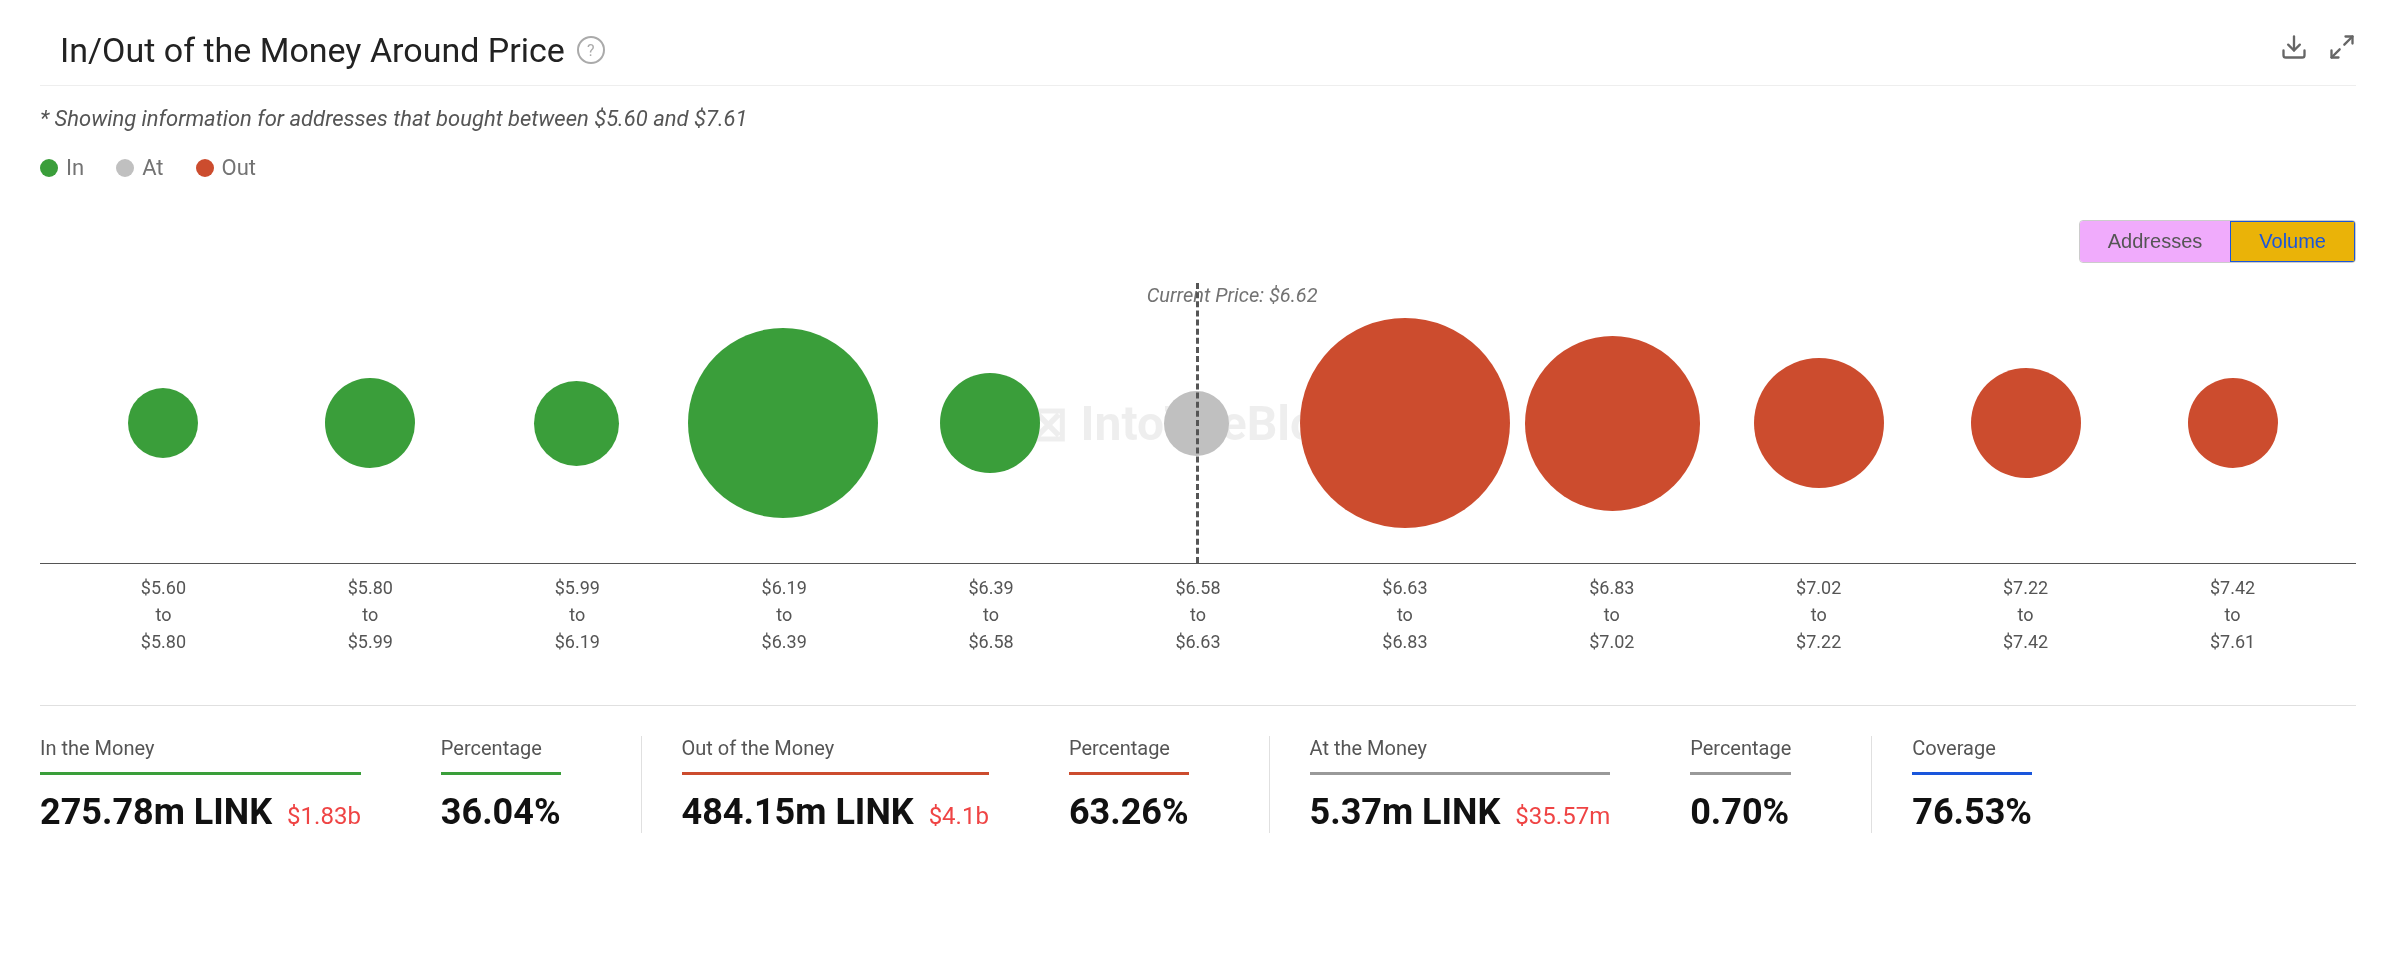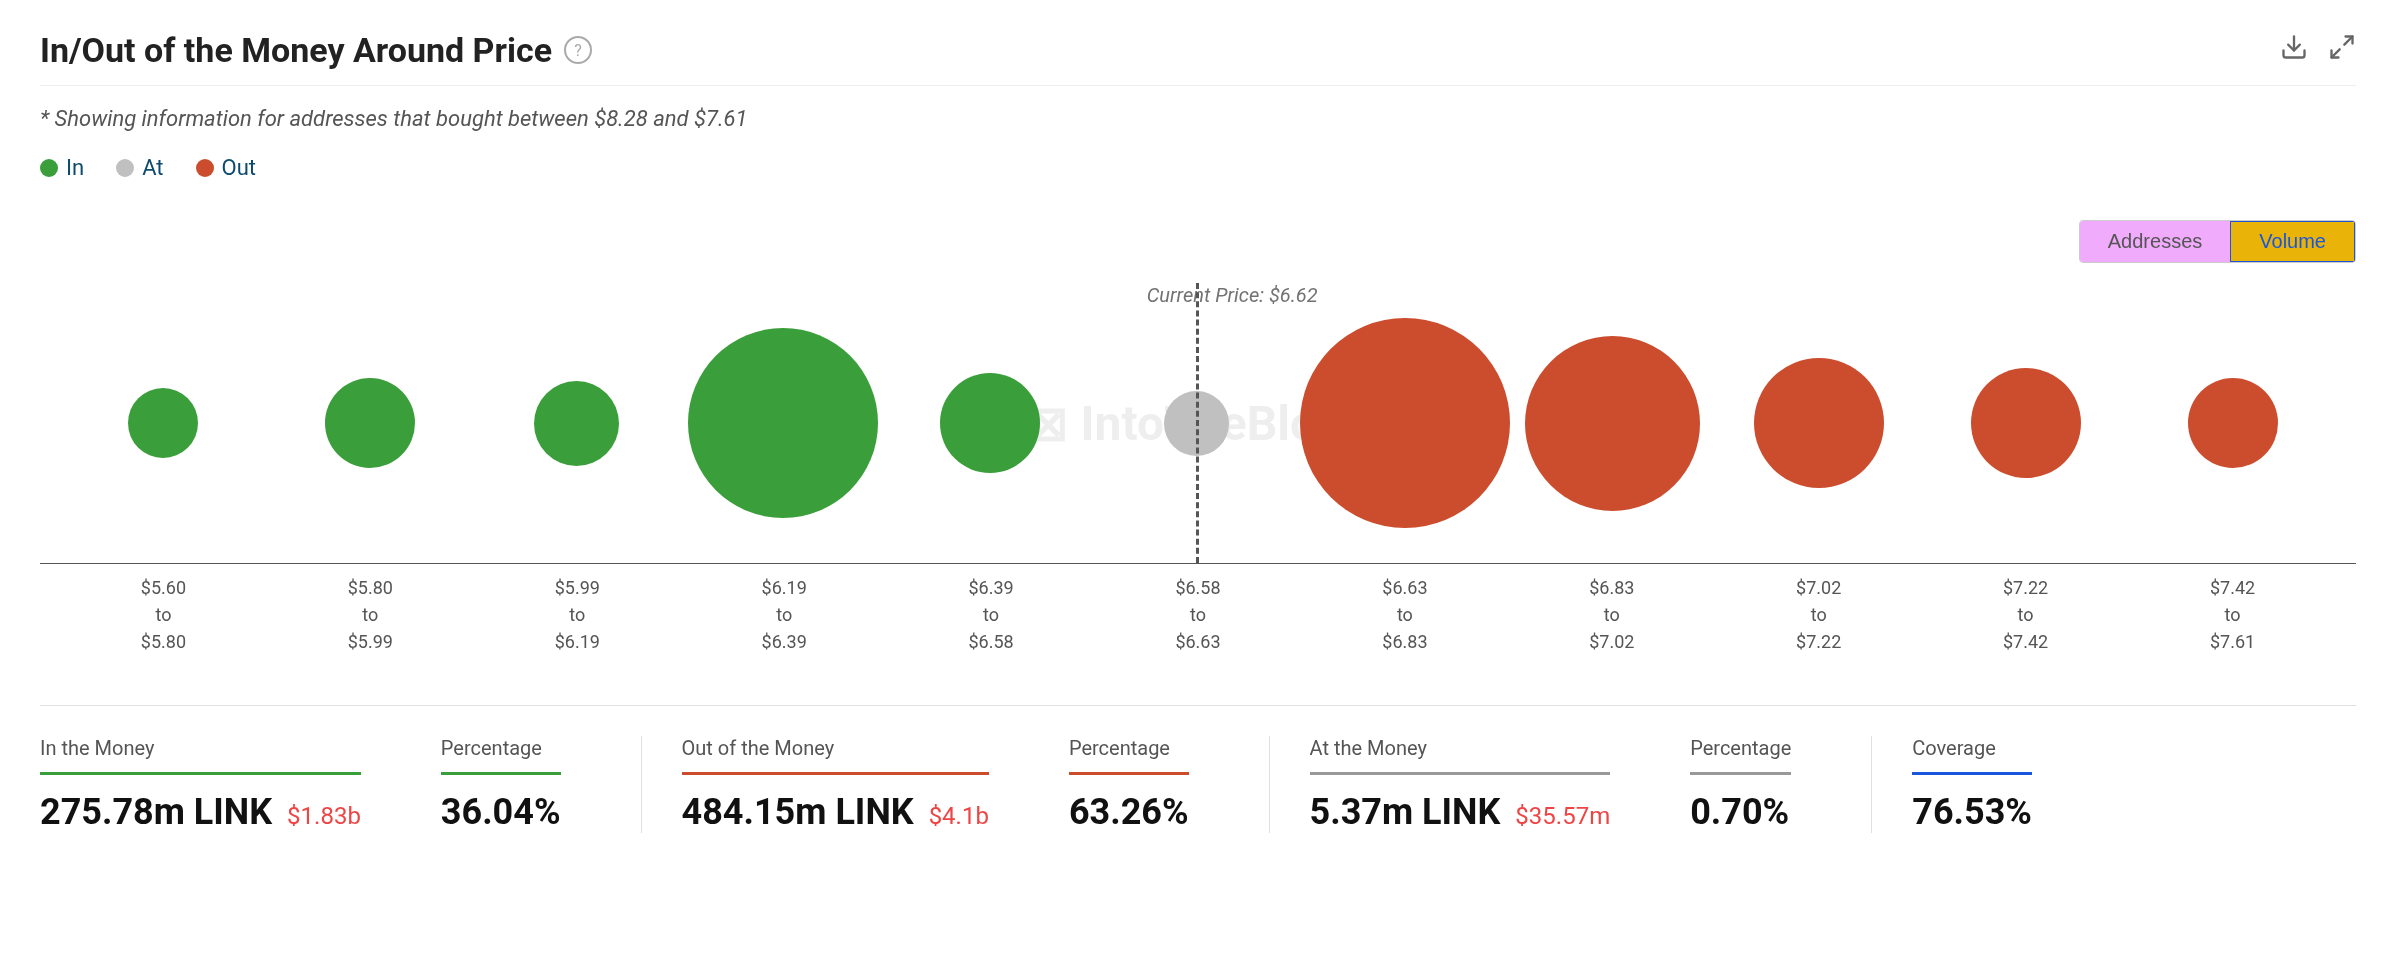--- a/index.html
+++ b/index.html
@@ -22,22 +22,23 @@
     }
 
     .header-left {
       display: flex;
       align-items: center;
       gap: 12px;
     }
 
     .title {
       font-size: 34px;
-      font-weight: 700;
+      font-weight: 400;
       color: #222;
+      margin-left: 20px;
     }
 
     .help-icon {
       width: 28px;
       height: 28px;
       border-radius: 50%;
       border: 2px solid #aaa;
       display: flex;
       align-items: center;
       justify-content: center;
@@ -69,21 +70,21 @@
       align-items: center;
       gap: 32px;
       margin-bottom: 40px;
     }
 
     .legend-item {
       display: flex;
       align-items: center;
       gap: 8px;
       font-size: 22px;
-      color: #0c4a6e;
+      color: #737373;
     }
 
     .legend-dot {
       width: 18px;
       height: 18px;
       border-radius: 50%;
     }
 
     .chart-controls {
       display: flex;
@@ -274,21 +275,21 @@
       <svg width="28" height="28" viewBox="0 0 24 24" fill="none" stroke="#666" stroke-width="2" stroke-linecap="round" stroke-linejoin="round">
         <polyline points="15 3 21 3 21 9"></polyline>
         <polyline points="9 21 3 21 3 15"></polyline>
         <line x1="21" y1="3" x2="14" y2="10"></line>
         <line x1="3" y1="21" x2="10" y2="14"></line>
       </svg>
     </span>
   </div>
 </div>
 
-<div class="subtitle">* Showing information for addresses that bought between $8.28 and $7.61</div>
+<div class="subtitle">* Showing information for addresses that bought between $5.60 and $7.61</div>
 
 <div class="legend">
   <div class="legend-item">
     <div class="legend-dot" style="background:#3a9e3a;"></div>
     <span>In</span>
   </div>
   <div class="legend-item">
     <div class="legend-dot" style="background:#c0c0c0;"></div>
     <span>At</span>
   </div>

